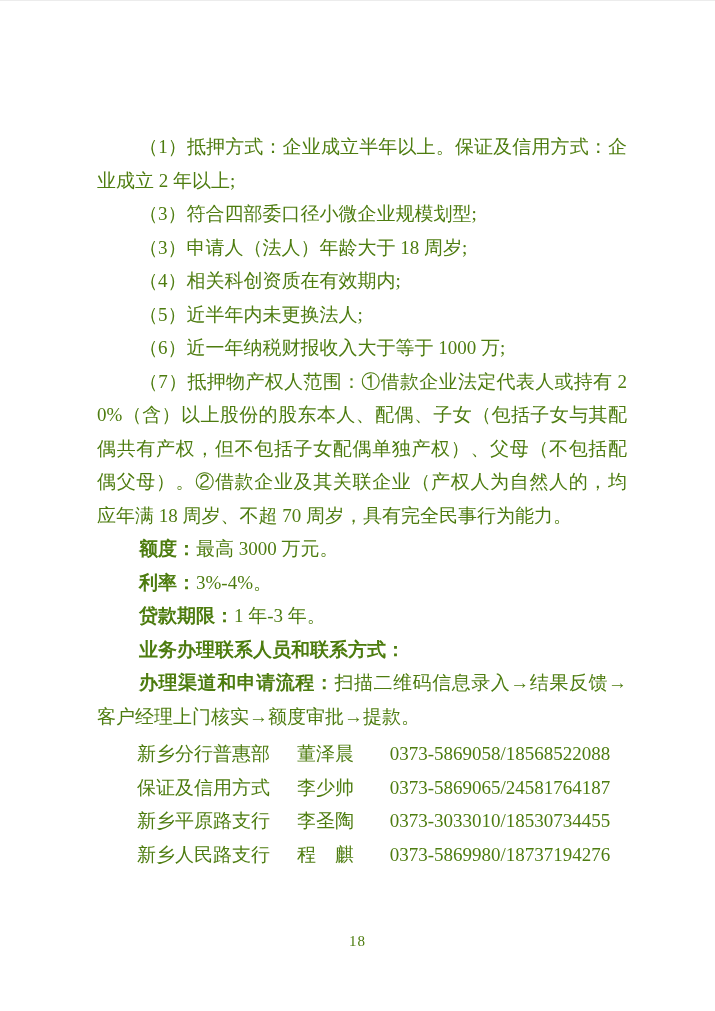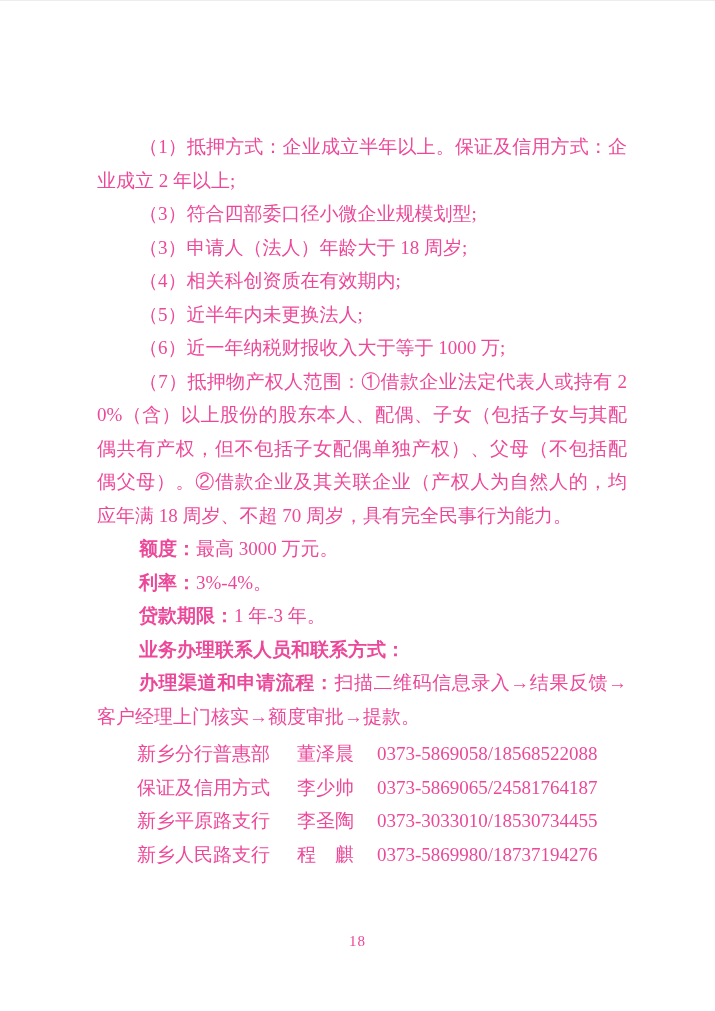--- a/index.html
+++ b/index.html
@@ -5,21 +5,21 @@
   html, body {
     margin: 0;
     padding: 0;
     background: #ffffff;
   }
   .page {
     position: relative;
     width: 715px;
     height: 1011px;
     background: #ffffff;
-    color: #ec4899;
+    color: #4d7c0f;
     font-family: "Liberation Serif", "DejaVu Serif", serif;
     overflow: hidden;
     border-top: 1px solid #ececec;
     box-sizing: border-box;
   }
   .content {
     position: absolute;
     left: 97px;
     top: 129px;
     width: 530px;
@@ -40,21 +40,21 @@
   }
   .row {
     display: flex;
     padding-left: 36px;
     font-size: 19px;
     line-height: 33.5px;
     white-space: nowrap;
   }
   .col-branch { width: 160px; }
   .col-name   { width: 80px; }
-  .col-phone  { flex: 1; }
+  .col-phone  { flex: 1; text-align: center; }
   .page-number {
     position: absolute;
     top: 932px;
     left: 0;
     width: 100%;
     text-align: center;
     font-size: 15px;
     letter-spacing: 1px;
   }
 </style>

